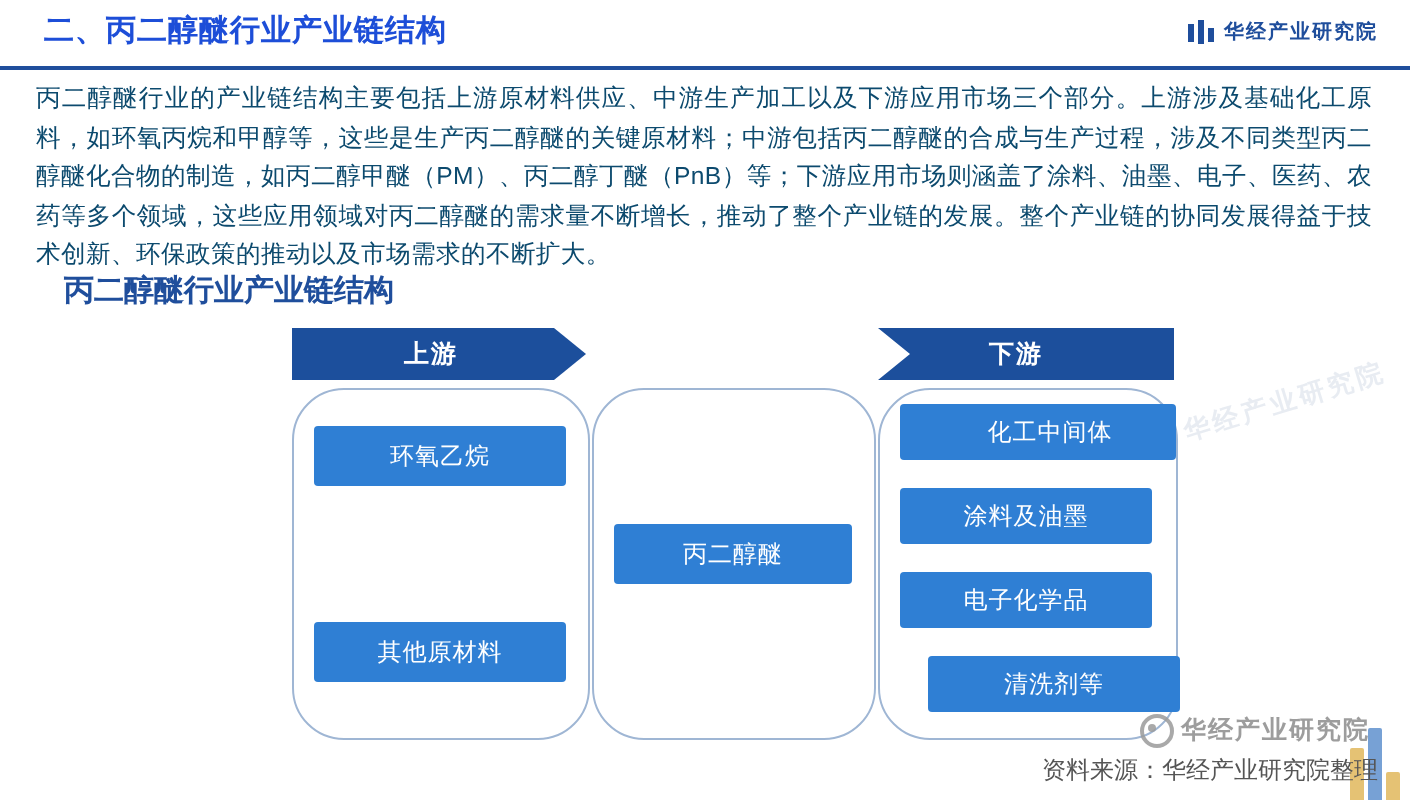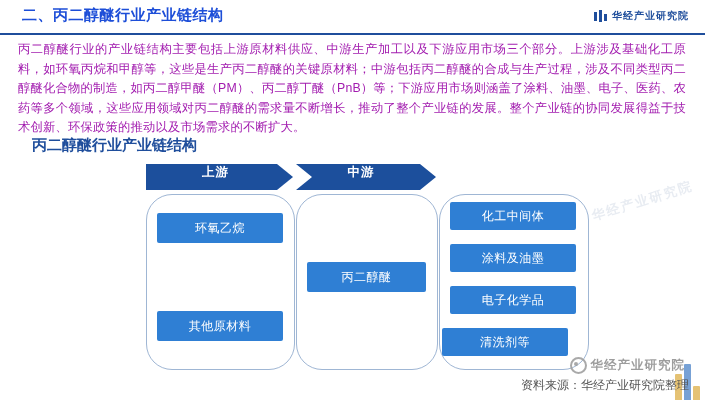--- a/index.html
+++ b/index.html
@@ -71,21 +71,21 @@
     letter-spacing: 1px;
   }
   
   .para {
     position: absolute;
     left: 18px;
     top: 40px;
     width: 668px;
     font-size: 12.3px;
     line-height: 19.5px;
-    color: #a21caf;
+    color: #0c4a6e;
     text-align: justify;
     letter-spacing: 0.2px;
   }
   
   .chart {
     position: absolute;
     left: 0;
     top: 132px;
     width: 705px;
     height: 248px;
@@ -134,20 +134,21 @@
 
   
   .banner {
     position: absolute;
     height: 26px;
     background: #1c4f9c;
     color: #ffffff;
     font-size: 12.5px;
     font-weight: bold;
     display: flex;
+    align-items: center;
     justify-content: center;
     letter-spacing: 1px;
   }
   .banner.b1 {
     left: 146px; top: 32px; width: 147px;
     clip-path: polygon(0 0, calc(100% - 16px) 0, 100% 50%, calc(100% - 16px) 100%, 0 100%, 0 100%);
   }
   .banner.b2 {
     left: 296px; top: 32px; width: 140px;
     clip-path: polygon(0 0, calc(100% - 16px) 0, 100% 50%, calc(100% - 16px) 100%, 0 100%, 16px 50%);
@@ -181,24 +182,24 @@
     border-radius: 2px;
     letter-spacing: 0.5px;
   }
   
   .cell.u1 { left: 157px; top: 81px;  width: 126px; height: 30px; }
   .cell.u2 { left: 157px; top: 130px; width: 126px; height: 30px; }
   .cell.u3 { left: 157px; top: 179px; width: 126px; height: 30px; }
   
   .cell.m1 { left: 307px; top: 130px; width: 119px; height: 30px; }
   
-  .cell.d1 { left: 450px; top: 70px;  width: 126px; height: 28px; }
+  .cell.d1 { left: 450px; top: 70px;  width: 126px; height: 28px; padding-left: 12px; }
   .cell.d2 { left: 450px; top: 112px; width: 126px; height: 28px; }
   .cell.d3 { left: 450px; top: 154px; width: 126px; height: 28px; }
-  .cell.d4 { left: 442px; top: 196px; width: 126px; height: 28px; }
+  .cell.d4 { left: 464px; top: 196px; width: 126px; height: 28px; }
 
   
   .weibo {
     position: absolute;
     right: 20px;
     bottom: 26px;
     display: flex;
     align-items: center;
     gap: 4px;
     color: #8d8d8d;
@@ -258,22 +259,22 @@
         <span></span>
         <span></span>
         <span></span>
       </div>
 
     <div class="chart-title">丙二醇醚行业产业链结构</div>
 
     <div class="banner b1">
         <span>上游</span>
       </div>
-    <div class="banner b2">
-        <span>中游</span>
+    <div class="banner b3">
+        <span>下游</span>
       </div>
 
     <div class="col c1"></div>
     <div class="col c2"></div>
     <div class="col c3"></div>
 
     <div class="cell u1">环氧乙烷</div>
     <div class="cell u3">其他原材料</div>
 
     <div class="cell m1">丙二醇醚</div>

